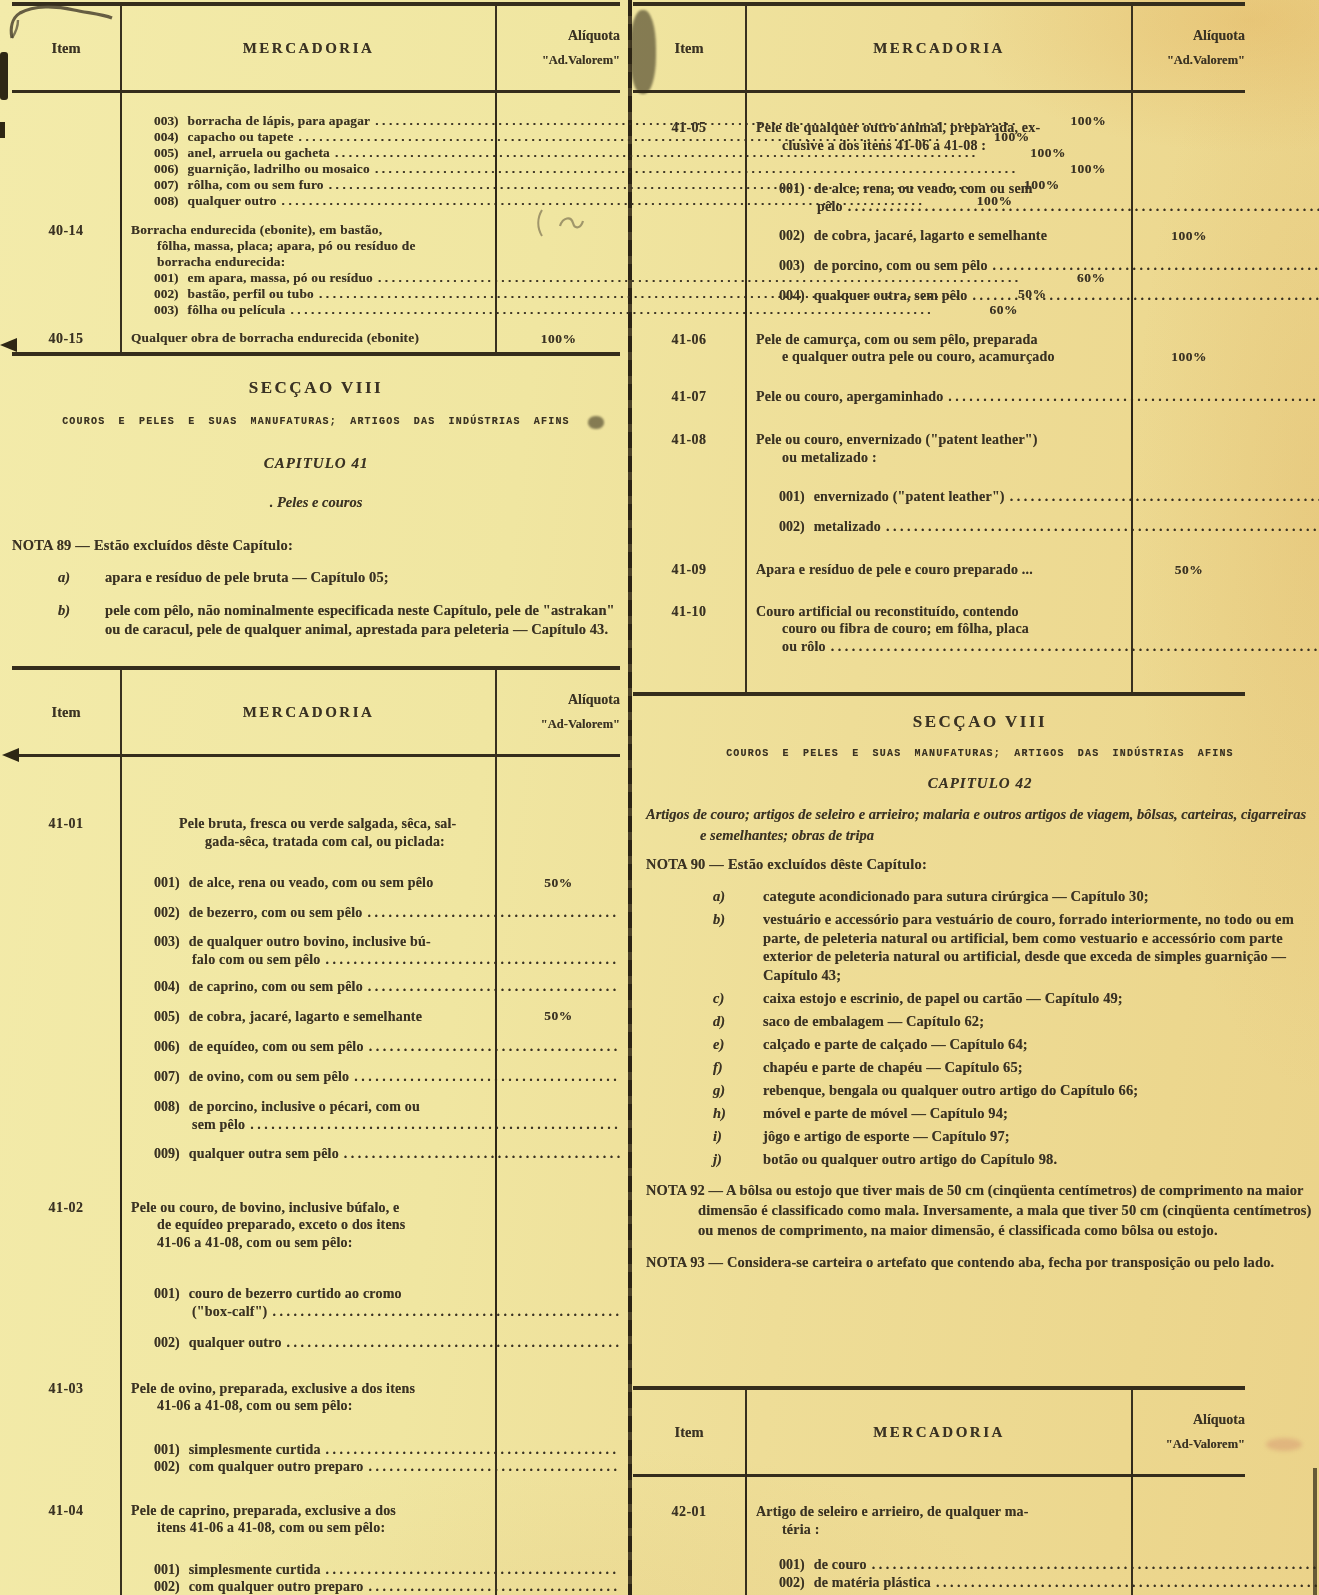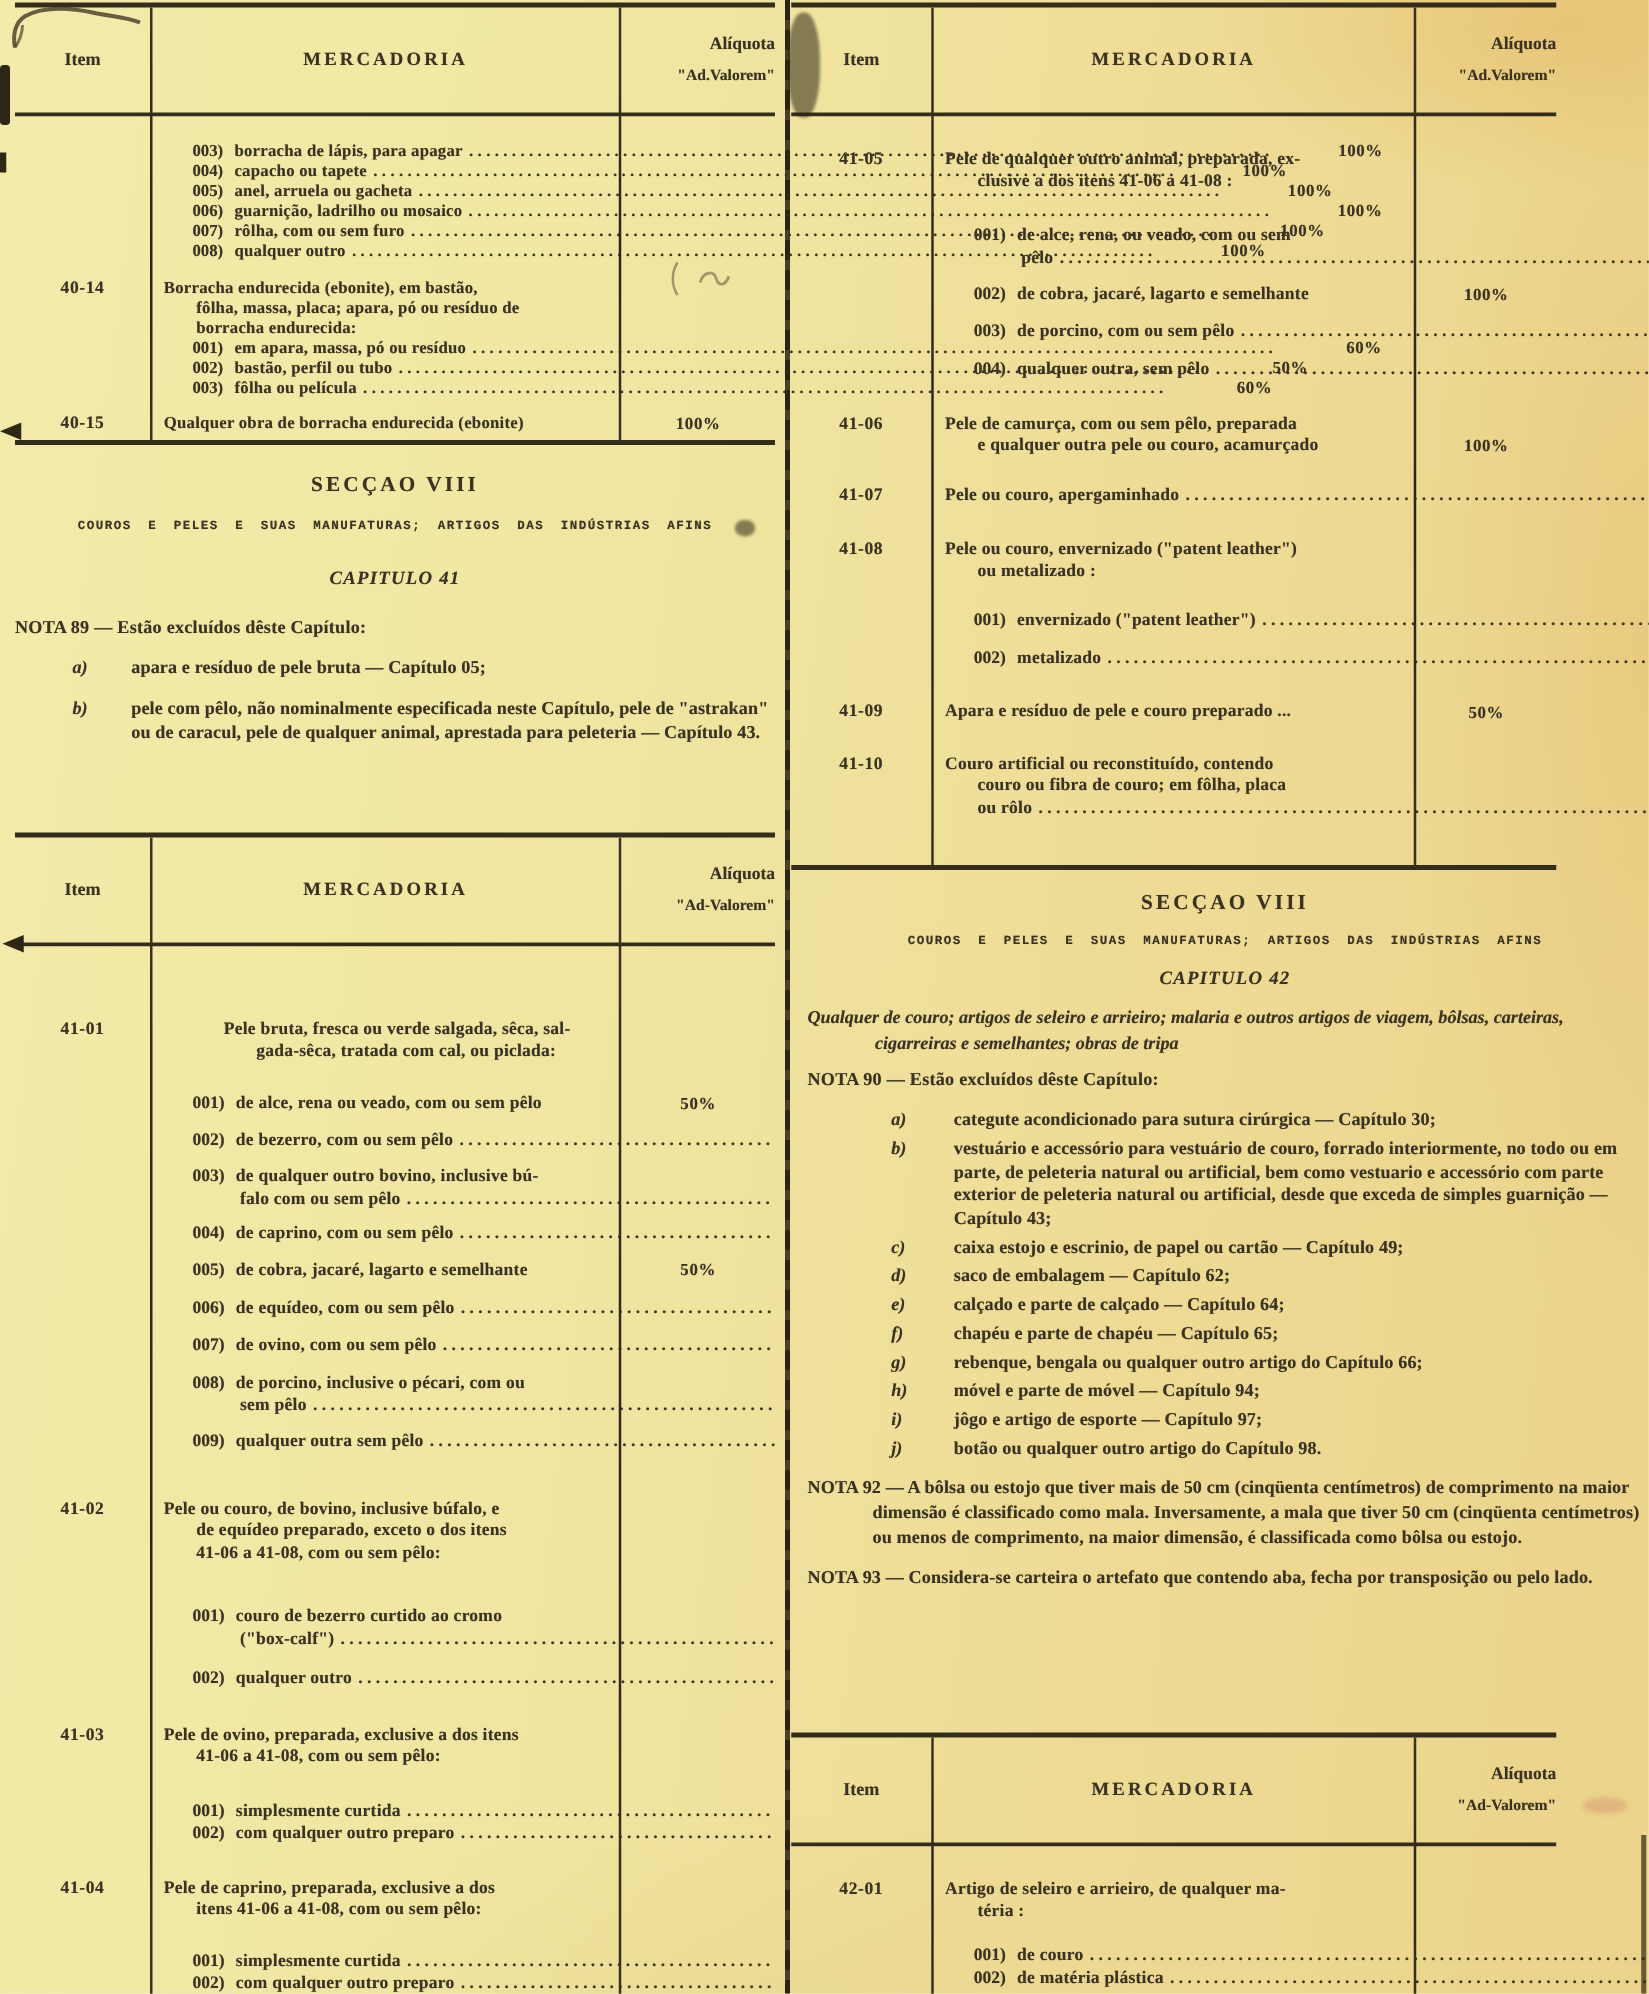--- a/index.html
+++ b/index.html
@@ -242,20 +242,21 @@
               <span>100%</span>
             </div>
           </div>
         </div>
     </div>
 
     <div class="sec sec-left" style="top:378px;left:0;width:608px;">
       <div class="sec-title">SECÇAO VIII</div>
       <div class="sec-sub">COUROS E PELES E SUAS MANUFATURAS;  ARTIGOS DAS INDÚSTRIAS AFINS</div>
       <div class="sec-cap">CAPITULO 41</div>
+      <div class="sec-desc">. Peles e couros</div>
       <div class="nota-head">NOTA 89 — Estão excluídos dêste Capítulo:</div>
       <div>
           <div class="nitem">
             <span class="nletter">a)</span>
             <span class="ntext">apara e resíduo de pele bruta — Capítulo 05;</span>
           </div>
           <div class="nitem">
             <span class="nletter">b)</span>
             <span class="ntext">pele com pêlo, não nominalmente especificada neste Capítulo, pele de "astrakan" ou de caracul, pele de qualquer animal, aprestada para peleteria — Capítulo 43.</span>
           </div>
@@ -644,21 +645,21 @@
               </div>
             </div>
           </div>
         </div>
     </div>
 
     <div class="sec sec-right" style="top:712px;left:13px;width:668px;">
       <div class="sec-title">SECÇAO VIII</div>
       <div class="sec-sub">COUROS E PELES E SUAS MANUFATURAS;  ARTIGOS DAS INDÚSTRIAS AFINS</div>
       <div class="sec-cap">CAPITULO 42</div>
-      <div class="sec-ital">Qualquer de couro; artigos de seleiro e arrieiro; malaria e outros artigos de viagem, bôlsas, carteiras, cigarreiras e semelhantes; obras de tripa</div>
+      <div class="sec-ital">Artigos de couro; artigos de seleiro e arrieiro; malaria e outros artigos de viagem, bôlsas, carteiras, cigarreiras e semelhantes; obras de tripa</div>
       <div class="nota-head">NOTA 90 — Estão excluídos dêste Capítulo:</div>
       <div>
           <div class="nitem">
             <span class="nletter">a)</span>
             <span class="ntext">categute acondicionado para sutura cirúrgica — Capítulo 30;</span>
           </div>
           <div class="nitem">
             <span class="nletter">b)</span>
             <span class="ntext">vestuário e accessório para vestuário de couro, forrado interiormente, no todo ou em parte, de peleteria natural ou artificial, bem como vestuario e accessório com parte exterior de peleteria natural ou artificial, desde que exceda de simples guarnição — Capítulo 43;</span>
           </div>

